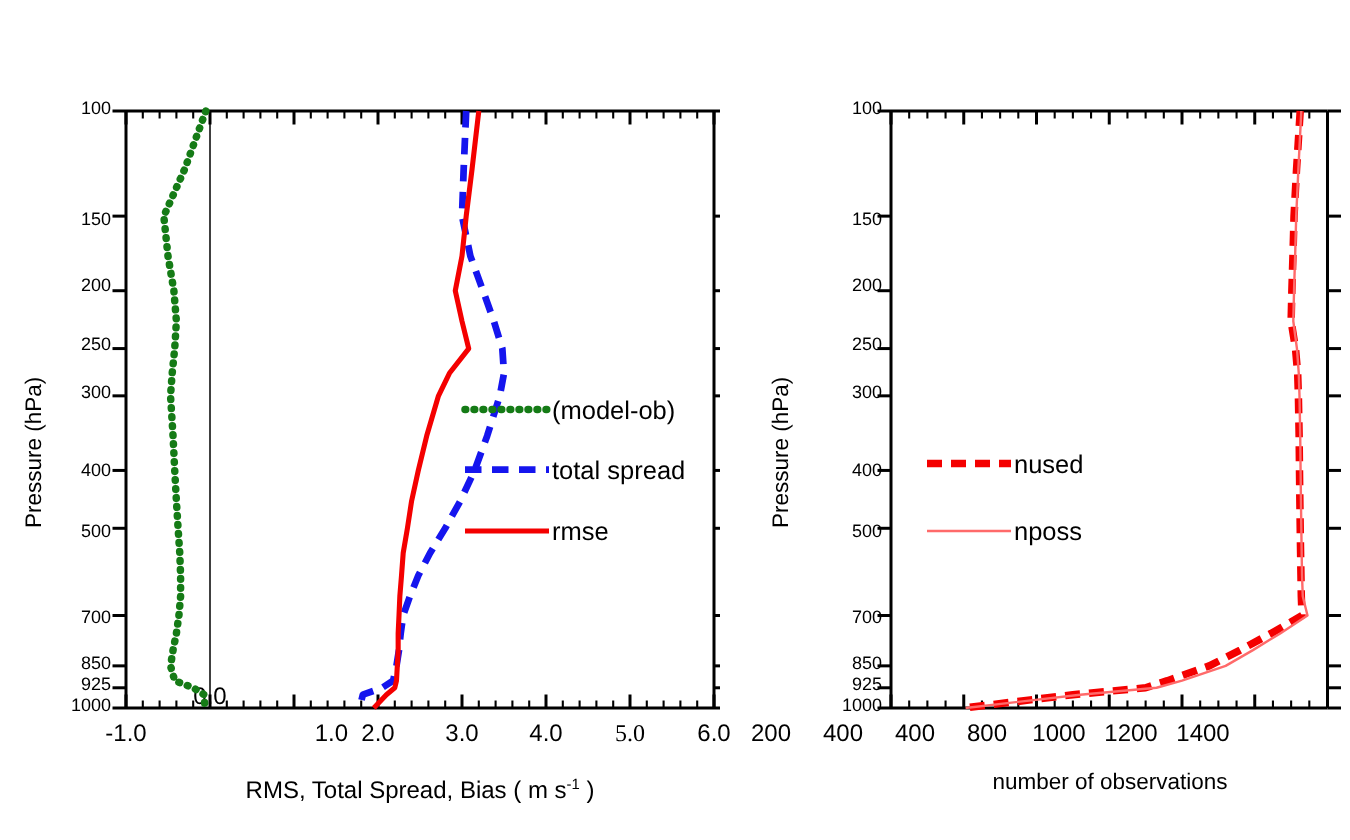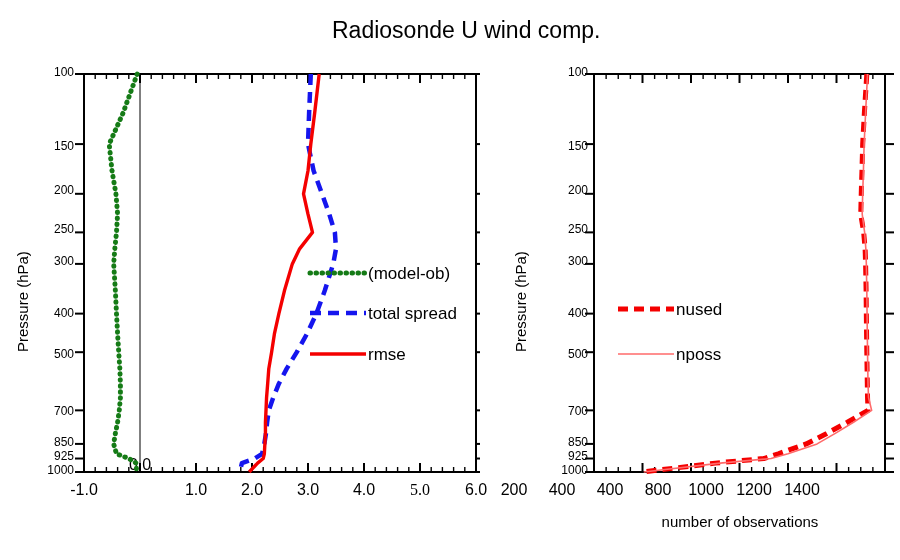--- a/index.html
+++ b/index.html
@@ -50,42 +50,42 @@
     white-space:nowrap;
   }
   svg{display:block;}
   sup{font-size:0.62em;vertical-align:super;}
 </style>
 </head>
 <body>
 
 <div id="root">
 
-  <div class="abs main-title">Radiosonde U wind comp.</div>
 
   <div class="abs" style="left:0;top:0;width:480px;height:560px;">
 
     <div class="abs axis-title-y" style="left:14px;top:352px;">Pressure (hPa)</div>
 
+    <div class="abs axis-title-x" style="left:84px;top:518px;width:392px;"><span>RMS, Total Spread, Bias ( m s</span><sup>-1</sup><span> )</span></div>
 
     <div class="abs tick-label" style="left:10px;top:65px;width:64px;">100</div>
     <div class="abs tick-label" style="left:10px;top:139px;width:64px;">150</div>
     <div class="abs tick-label" style="left:10px;top:183px;width:64px;">200</div>
     <div class="abs tick-label" style="left:10px;top:222px;width:64px;">250</div>
     <div class="abs tick-label" style="left:10px;top:254px;width:64px;">300</div>
     <div class="abs tick-label" style="left:10px;top:306px;width:64px;">400</div>
     <div class="abs tick-label" style="left:10px;top:347px;width:64px;">500</div>
     <div class="abs tick-label" style="left:10px;top:404px;width:64px;">700</div>
     <div class="abs tick-label" style="left:10px;top:435px;width:64px;">850</div>
     <div class="abs tick-label" style="left:10px;top:449px;width:64px;">925</div>
     <div class="abs tick-label" style="left:4px;top:463px;width:70px;">1000</div>
 
     <div class="abs tick-label-x" style="left:48px;top:481px;width:72px;">-1.0</div>
     <div class="abs tick-label-x" style="left:104px;top:456px;width:72px;">0.0</div>
-    <div class="abs tick-label-x" style="left:160px;top:481px;width:72px;">1.0</div>
+    <div class="abs tick-label-x" style="left:160px;top:481px;width:72px;text-align:right;">1.0</div>
     <div class="abs tick-label-x" style="left:216px;top:481px;width:72px;">2.0</div>
     <div class="abs tick-label-x" style="left:272px;top:481px;width:72px;">3.0</div>
     <div class="abs tick-label-x" style="left:328px;top:481px;width:72px;">4.0</div>
     <div class="abs tick-label-x" style="left:384px;top:481px;width:72px;font-family:Liberation Serif, serif;">5.0</div>
     <div class="abs tick-label-x" style="left:440px;top:481px;width:72px;">6.0</div>
 
     <svg class="abs" id="svg-left" style="left:0;top:0;" width="480" height="500">
         <g>
           <line x1="84" y1="74" x2="476" y2="74" stroke="#000" stroke-width="2"></line>
           <line x1="84" y1="472" x2="476" y2="472" stroke="#000" stroke-width="2"></line>

